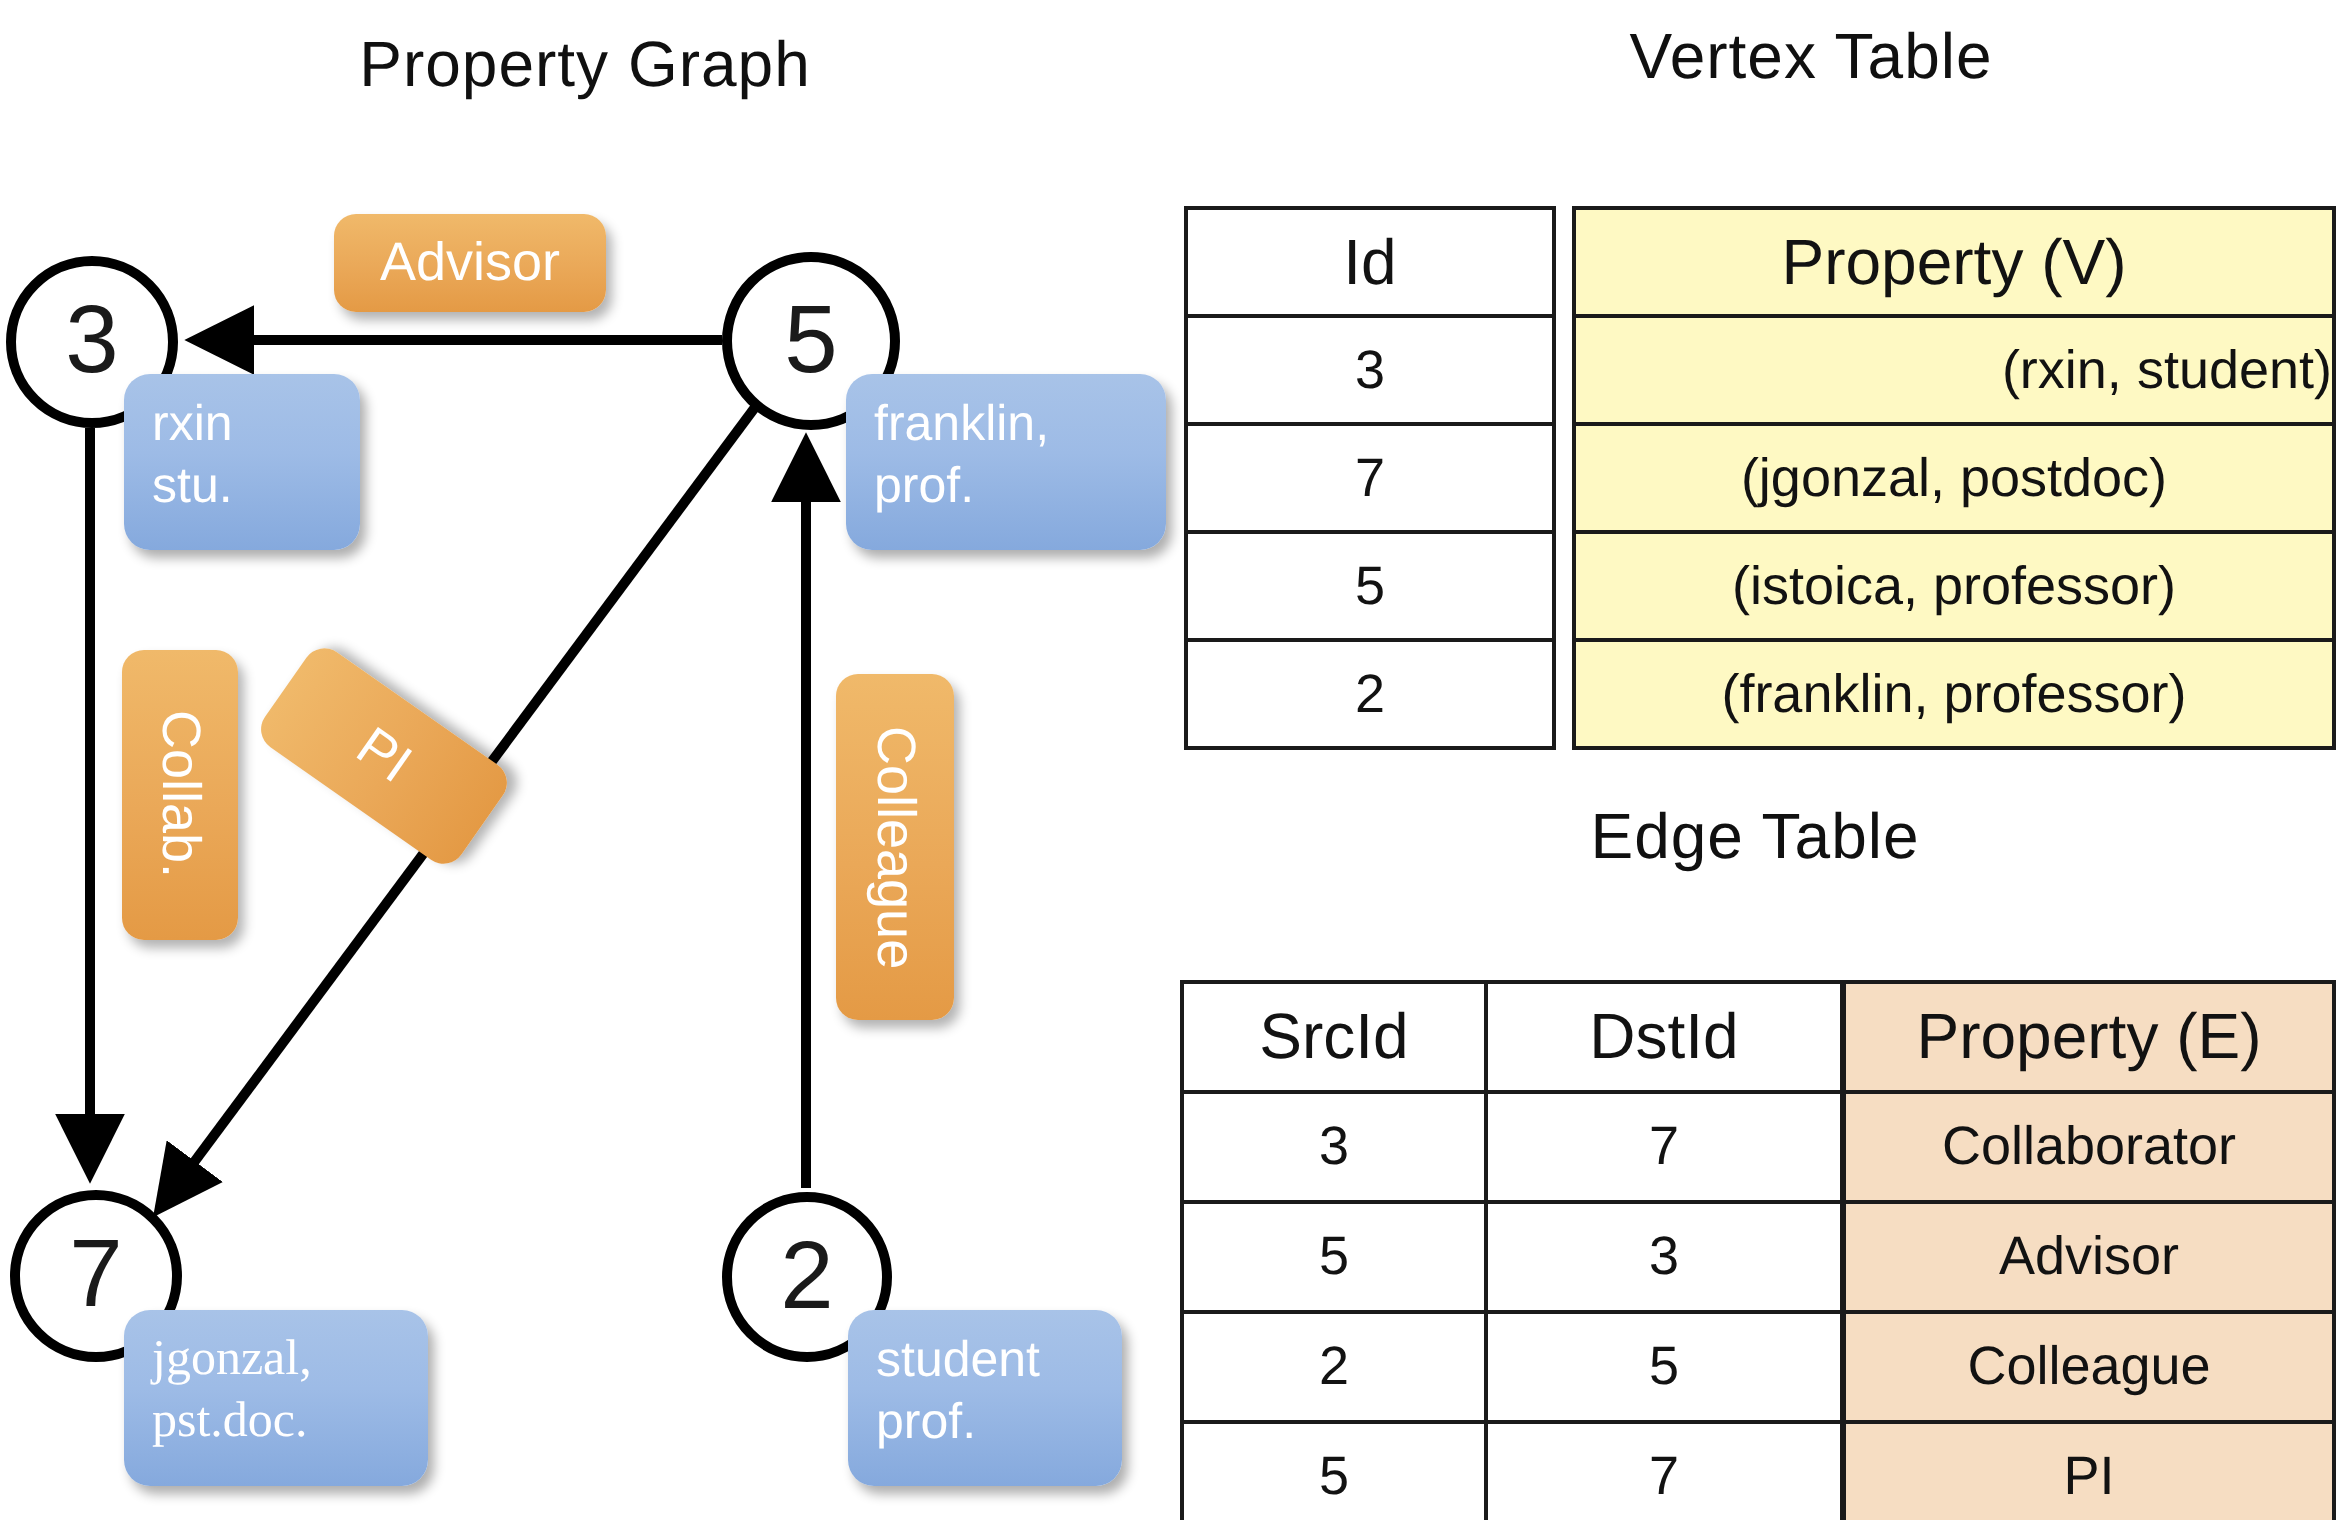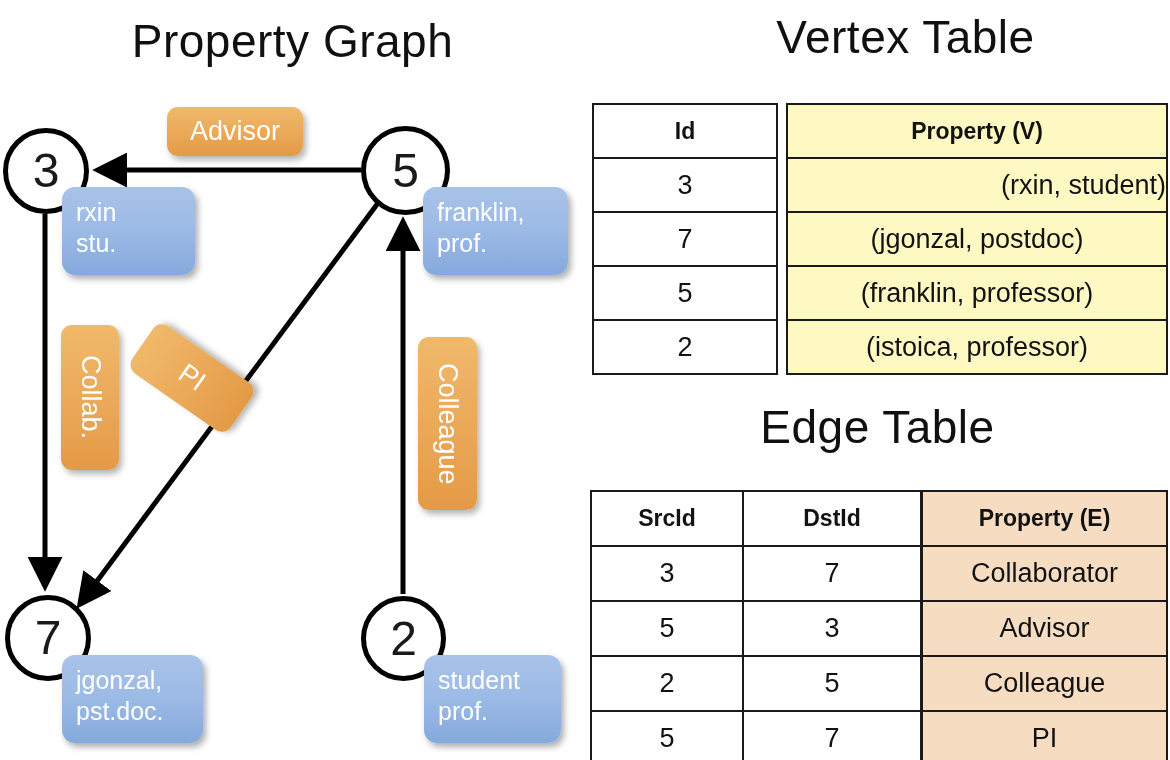--- a/index.html
+++ b/index.html
@@ -12,21 +12,21 @@
     height: 760px;
     position: relative;
     overflow: hidden;
     font-family: "Liberation Sans", sans-serif;
     color: #000000;
   }
 
   
   .title {
     position: absolute;
-    font-size: 46px;
+    font-size: 32px;
     font-weight: 400;
     letter-spacing: 0.5px;
     color: #101010;
     white-space: nowrap;
     text-align: center;
   }
   #title-property-graph { left: 0;   top: 14px;  width: 585px; }
   #title-vertex-table   { left: 613px; top: 10px; width: 585px; }
   #title-edge-table     { left: 585px; top: 400px; width: 585px; }
 
@@ -95,21 +95,21 @@
     table-layout: fixed;
   }
   .tbl td, .tbl th {
     border: 2px solid #1a1a1a;
     text-align: center;
     font-weight: 400;
     font-size: 27px;
     color: #121212;
     padding: 0;
   }
-  .tbl th { font-weight: 700; font-size: 23px; }
+  .tbl th { font-weight: 400; font-size: 32px; }
   .v-prop { background: #fef9c3; }
   .e-prop { background: #f6ddc2; }
 
   #vertex-id-table    { left: 592px; top: 103px; width: 186px; }
   #vertex-prop-table  { left: 786px; top: 103px; width: 382px; }
   #edge-ids-table     { left: 590px; top: 490px; width: 330px; }
   #edge-prop-table    { left: 921px; top: 490px; width: 247px; }
 </style>
 </head>
 <body>
@@ -142,29 +142,29 @@
   <div class="node-circle" style="left:361px; top:126px; width:89px; height:89px;">
     <span>5</span>
   </div>
   <div class="node-circle" style="left:5px; top:595px; width:86px; height:86px;">
     <span>7</span>
   </div>
   <div class="node-circle" style="left:361px; top:596px; width:85px; height:85px;">
     <span>2</span>
   </div>
 
-  <div class="prop-box" style="left:62px; top:187px; width:133px; height:88px;">
+  <div class="prop-box" style="left:62px; top:187px; width:118px; height:88px;">
     <div>rxin</div>
     <div>stu.</div>
   </div>
-  <div class="prop-box" style="left:423px; top:187px; width:145px; height:88px;">
+  <div class="prop-box" style="left:423px; top:187px; width:160px; height:88px;">
     <div>franklin,</div>
     <div>prof.</div>
   </div>
-  <div class="prop-box" style="left:62px; top:655px; width:141px; height:88px;">
+  <div class="prop-box" style="left:62px; top:655px; width:152px; height:88px;font-family:Liberation Serif, serif;">
     <div>jgonzal,</div>
     <div>pst.doc.</div>
   </div>
   <div class="prop-box" style="left:424px; top:655px; width:137px; height:88px;">
     <div>student</div>
     <div>prof.</div>
   </div>
 
   <div class="edge-label" style="left:167px; top:107px; width:136px; height:49px;">
     <span>Advisor</span>
@@ -208,24 +208,24 @@
     <tr>
       <th class="v-prop" style="height:52px;">Property (V)</th>
     </tr>
     <tr>
       <td class="v-prop" style="height:52px;text-align:right;">(rxin, student)</td>
     </tr>
     <tr>
       <td class="v-prop" style="height:52px;">(jgonzal, postdoc)</td>
     </tr>
     <tr>
+      <td class="v-prop" style="height:52px;">(istoica, professor)</td>
+    </tr>
+    <tr>
       <td class="v-prop" style="height:52px;">(franklin, professor)</td>
-    </tr>
-    <tr>
-      <td class="v-prop" style="height:52px;">(istoica, professor)</td>
     </tr>
   </tbody>
 </table>
 
 <table class="tbl" id="edge-ids-table">
   <colgroup>
       <col style="width:152px;">
       <col style="width:178px;">
     </colgroup>
   <tbody>

